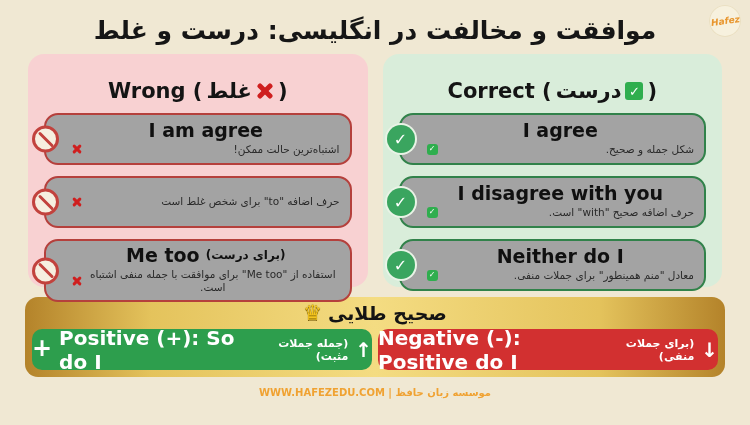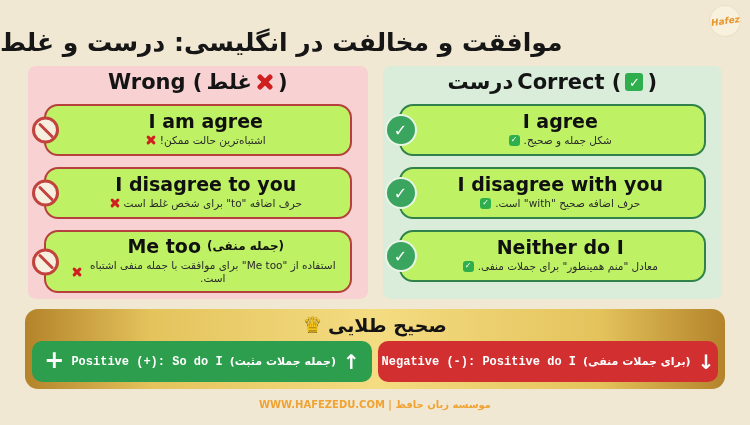--- a/index.html
+++ b/index.html
@@ -5,75 +5,75 @@
   * { margin:0; padding:0; box-sizing:border-box; }
   html,body { width:750px; height:425px; }
   body {
     font-family:"DejaVu Sans", sans-serif;
     background:#f0e8d3;
     position:relative;
     overflow:hidden;
   }
   
   .page-title {
-    text-align:left;
+    text-align:center;
     font-size:25px;
     font-weight:bold;
     color:#161616;
-    padding-top:28px;
+    padding-top:16px;
     direction:rtl;
   }
   .logo {
     position:absolute; top:5px; right:9px;
     width:32px; height:32px;
     background:#f7f1de;
     border-radius:50%;
     display:flex; align-items:center; justify-content:center;
     box-shadow:0 0 0 1px #eadfc2 inset;
   }
   .logo span {
     color:#e8962e; font-size:9px; font-weight:bold; font-style:italic;
     transform:rotate(-8deg);
   }
   
   .columns {
     display:flex; gap:15px;
     padding:0 28px; margin-top:9px;
   }
   .panel {
-    flex:1; border-radius:8px;
-    padding:1px 16px 13px;
+    flex:1; border-radius:16px;
+    padding:22px 16px 13px;
     height:233px;
   }
   .panel.wrong   { background:#f8d1d2; }
   .panel.correct { background:#d9edda; }
   .panel-title {
     display:flex; align-items:center; justify-content:center; gap:4px;
     font-size:21px; font-weight:bold; color:#141414;
     margin:3px 0 10px;
   }
   .cards { display:flex; flex-direction:column; gap:11px; }
   .card {
     position:relative;
-    background:#bef264;
+    background:#a3a3a3;
     border-radius:14px;
     text-align:center;
     padding:4px 10px 6px 26px;
     min-height:52px;
     display:flex; flex-direction:column; justify-content:center;
   }
   .card.bad  { border:2px solid #b5403c; }
   .card.good { border:2px solid #31824a; }
   .phrase {
     font-size:19px; font-weight:bold; color:#101010; line-height:1.15;
     display:flex; align-items:center; justify-content:center; gap:6px;
   }
   .phrase .fa-inline { font-size:12px; font-weight:bold; direction:rtl; }
   .note {
-    display:flex; align-items:center; justify-content:center; gap:4px;
+    display:flex; align-items:center; justify-content:space-between; gap:4px;
     font-size:10.5px; color:#2a2a2a; line-height:1.25; margin-top:1px;
   }
   .note .fa { direction:rtl; unicode-bidi:isolate; }
   
   .x-mark { position:relative; display:inline-block; }
   .x-mark::before,.x-mark::after {
     content:""; position:absolute; left:50%; top:50%;
     background:#cf1f1f; border-radius:2px;
   }
   .x-mark.big  { width:18px; height:18px; }
@@ -120,21 +120,21 @@
   }
   .crown { font-size:21px; color:#f6c61e; text-shadow:0 0 1px #6e5200, 0 1px 0 #6e5200; line-height:1; }
   .rule-row { display:flex; gap:6px; }
   .rule-box {
     flex:1; height:41px; border-radius:10px;
     display:flex; align-items:center; justify-content:center; gap:7px;
     color:#fff;
   }
   .rule-box.pos { background:#2d9e4d; }
   .rule-box.neg { background:#d23030; }
-  .rule-en { font-size:12px; font-weight:bold;font-family:Liberation Mono, monospace; }
+  .rule-en { font-size:20px; font-weight:bold; }
   .rule-fa { font-size:11px; font-weight:bold; direction:rtl; }
   .plus-glyph  { font-size:24px; font-weight:bold; line-height:1; margin-top:-3px; }
   .arrow-glyph { font-size:20px; font-weight:bold; line-height:1; }
   
   .footer {
     text-align:center; margin-top:10px;
     font-size:10px; font-weight:bold;
     color:#f0a232; direction:rtl;
   }
 </style>
@@ -160,44 +160,43 @@
       <div class="card bad">
         <span class="no-badge"></span>
         <div class="phrase">I am agree</div>
         <div class="note">
           <span class="x-mark small"></span>
           <span class="fa">اشتباه‌ترین حالت ممکن!</span>
         </div>
       </div>
       <div class="card bad">
         <span class="no-badge"></span>
-        <div class="phrase">I disagree to you</div>
         <div class="note">
           <span class="x-mark small"></span>
           <span class="fa">حرف اضافه "to" برای شخص غلط است</span>
         </div>
       </div>
       <div class="card bad">
         <span class="no-badge"></span>
         <div class="phrase">
           <span>Me too</span>
-          <span class="fa-inline">(جمله منفی)</span>
+          <span class="fa-inline">(برای درست)</span>
         </div>
         <div class="note">
           <span class="x-mark small"></span>
           <span class="fa">استفاده از "Me too" برای موافقت با جمله منفی اشتباه است.</span>
         </div>
       </div>
     </div>
   </div>
 
   <div class="panel correct">
     <div class="panel-title">
-      <span dir="rtl">درست</span>
-        <span>Correct (</span>
+      <span>Correct (</span>
+        <span dir="rtl">درست</span>
       <span class="check-sq big">✓</span>
         <span>)</span>
     </div>
     <div class="cards">
       <div class="card good">
         <span class="ok-badge">✓</span>
         <div class="phrase">I agree</div>
         <div class="note">
           <span class="check-sq small">✓</span>
           <span class="fa">شکل جمله و صحیح.</span>

